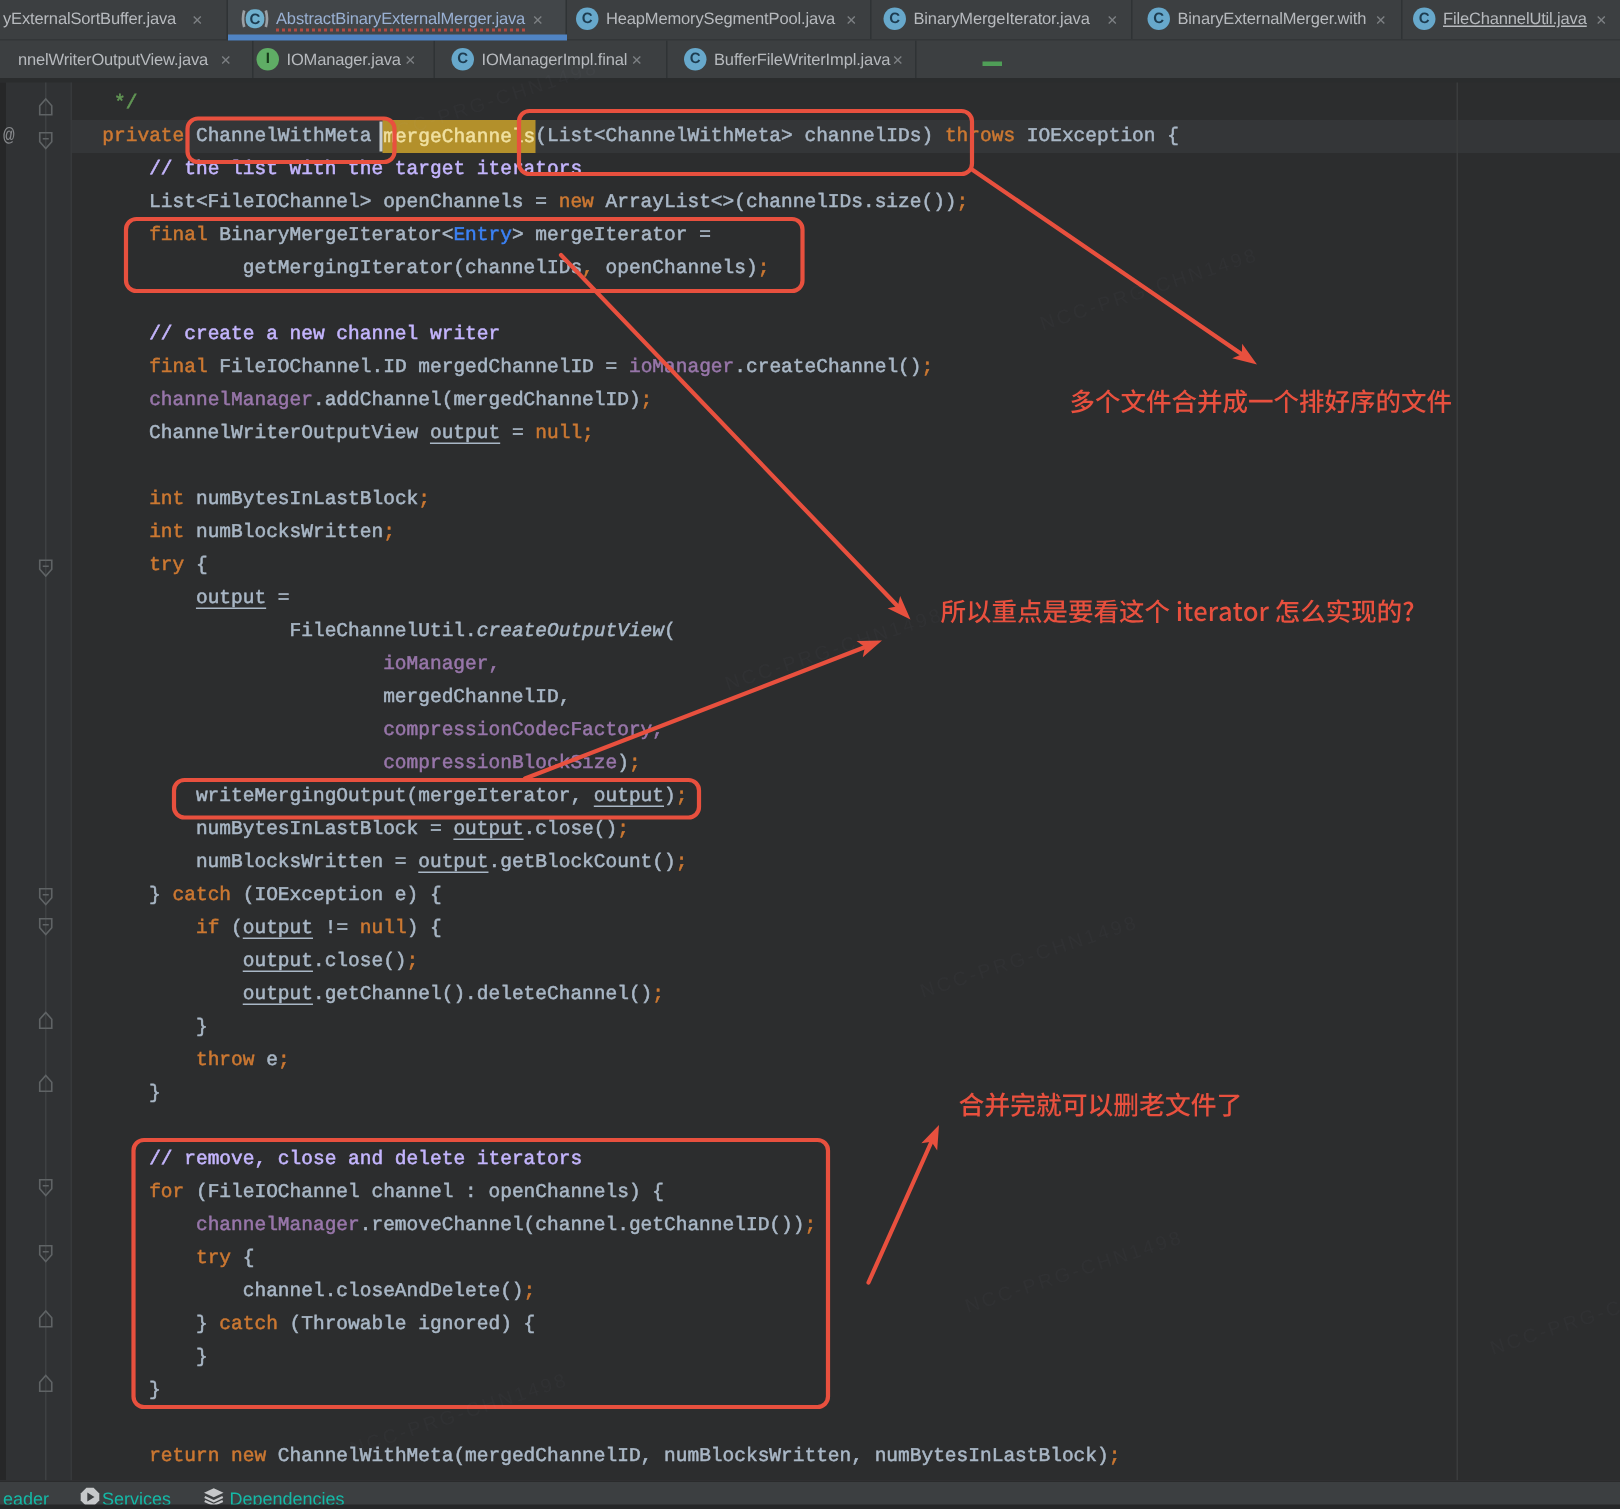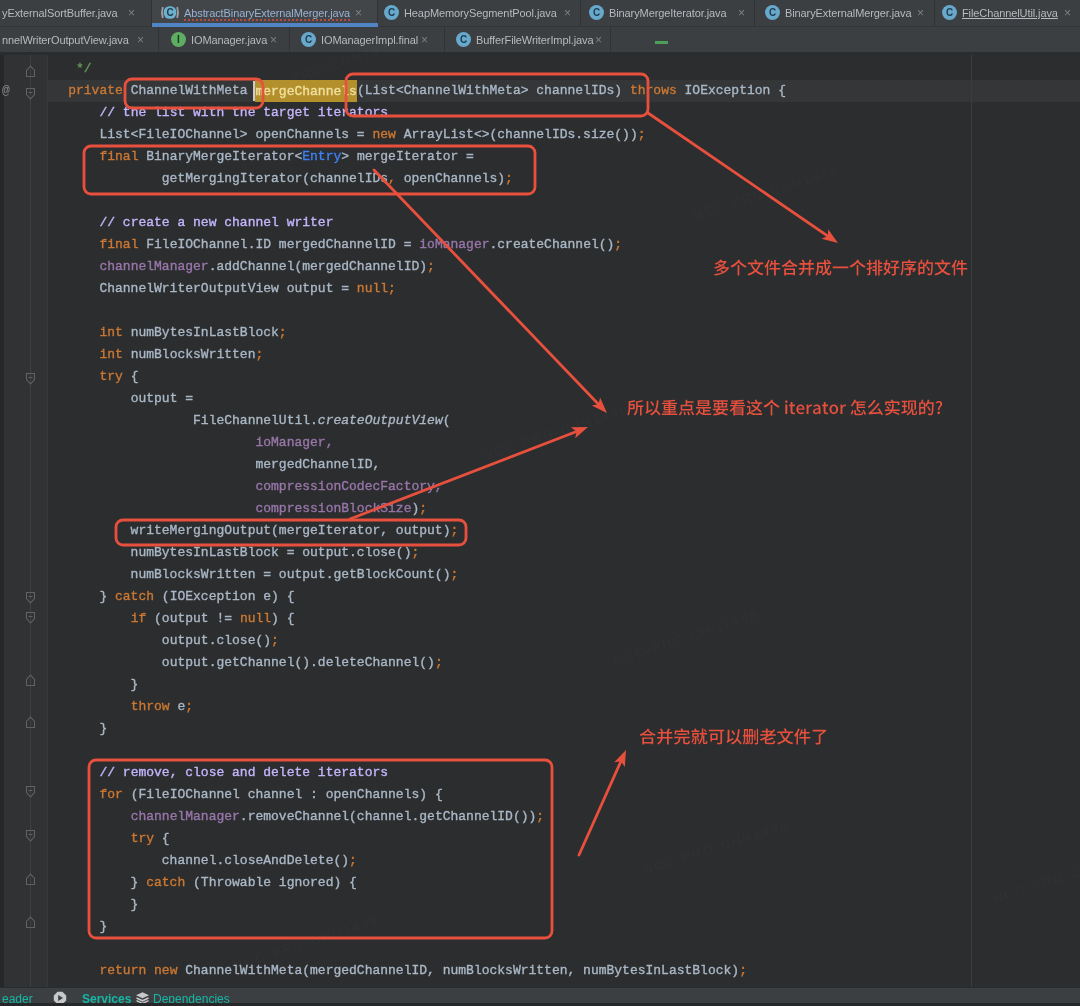--- a/index.html
+++ b/index.html
@@ -20,21 +20,21 @@
 #caretline{position:absolute;left:48px;top:25px;width:1032px;height:22px;background:#343638;}
 #marginline{position:absolute;left:971px;top:0;width:1px;height:932px;background:#3a3c3d;}
 #caret{position:absolute;left:253px;top:26px;width:2px;height:20px;background:#c8cdd1;}
 #at{position:absolute;left:2px;top:25px;width:20px;height:22px;color:#85878a;font:13px/22px "Liberation Mono",monospace;}
 pre#code{position:absolute;left:37px;top:3px;margin:0;font:13px/22px "Liberation Mono",monospace;color:#a9b7c6;-webkit-text-stroke:0.35px;}
 pre#code .k{color:#cc7832;}
 pre#code .c{color:#c4b5fd;}
 pre#code .f{color:#9876aa;}
 pre#code .g{color:#629755;}
 pre#code .e{color:#3b82f6;}
-pre#code .u{text-underline-offset:3px;}
+pre#code .u{text-decoration:underline;text-underline-offset:3px;}
 pre#code .it{font-style:italic;}
 pre#code .hl{background:#b3902b;color:#f0e0a0;padding:3.5px 0;}
 #overlay{position:absolute;left:0;top:0;width:1080px;height:1006px;pointer-events:none;}
 .wm{position:absolute;color:rgba(205,205,210,0.032);font-size:13px;letter-spacing:2px;white-space:nowrap;transform:rotate(-18deg);}
 #botbar{position:absolute;left:0;top:987px;width:1080px;height:19px;background:#3c3f41;border-top:1px solid #2a2b2c;box-sizing:border-box;}
 #botbar .t{position:absolute;top:3.5px;font-size:12px;color:#14b8a6;}
 #botstrip{position:absolute;left:0;top:1003px;width:1080px;height:3px;background:#262728;}
 #greendash{position:absolute;left:655px;top:41px;width:13px;height:3px;background:#4f9e57;}
 </style></head><body>
 <div id="root">
@@ -59,30 +59,30 @@
         <span class="lbl" style="left:26px;">HeapMemorySegmentPool.java</span>
         <span class="x" style="left:186px;">×</span>
       </div>
   <div class="tab" style="left:581px;top:0;width:174px;">
         <span class="ic" style="left:8px;">C</span>
         <span class="lbl" style="left:28px;">BinaryMergeIterator.java</span>
         <span class="x" style="left:157px;">×</span>
       </div>
   <div class="tab" style="left:755px;top:0;width:180px;">
         <span class="ic" style="left:10px;">C</span>
-        <span class="lbl" style="left:30px;">BinaryExternalMerger.java</span>
+        <span class="lbl" style="left:30px;">BinaryExternalMerger.with</span>
         <span class="x" style="left:162px;">×</span>
       </div>
   <div class="tab" style="left:935px;top:0;width:145px;border-right:none;">
         <span class="ic" style="left:7px;">C</span>
         <span class="lbl" style="left:27px;text-decoration:underline;">FileChannelUtil.java</span>
         <span class="x" style="left:129px;">×</span>
       </div>
 
-  <div class="tab" style="left:0;top:27px;width:159px;text-decoration:underline;">
+  <div class="tab" style="left:10px;top:27px;width:159px;text-decoration:underline;">
         <span class="lbl" style="left:2px;">nnelWriterOutputView.java</span>
         <span class="x" style="left:137px;">×</span>
       </div>
   <div class="tab" style="left:159px;top:27px;width:131px;">
         <span class="ic green" style="left:12px;">I</span>
         <span class="lbl" style="left:32px;">IOManager.java</span>
         <span class="x" style="left:111px;">×</span>
       </div>
   <div class="tab" style="left:290px;top:27px;width:155px;">
         <span class="ic" style="left:11px;">C</span>
@@ -204,21 +204,21 @@
 <div class="wm" style="left:990px;top:868px;">NCC-PRG-CHN1498</div>
 <div class="wm" style="left:480px;top:425px;">NCC-PRG-CHN1498</div>
 <div class="wm" style="left:230px;top:935px;">NCC-PRG-CHN1498</div>
 <div class="wm" style="left:250px;top:60px;">NCC-PRG-CHN1498</div>
 <div id="botbar">
   <span class="t" style="left:2px;">eader</span>
   <svg style="position:absolute;left:53px;top:3px;" width="14" height="14" viewBox="0 0 14 14">
         <path d="M4.6 0.8 L9.4 0.8 L13.2 4.6 L13.2 9.4 L9.4 13.2 L4.6 13.2 L0.8 9.4 L0.8 4.6 Z" fill="#c6c8ca"></path>
         <path d="M5.2 4 L10 7 L5.2 10 Z" fill="#3c3f41"></path>
       </svg>
-  <span class="t" style="left:82px;font-weight:bold;">Services</span>
+  <span class="t" style="left:68px;">Services</span>
   <svg style="position:absolute;left:135px;top:3px;" width="15" height="14" viewBox="0 0 15 14">
         <path d="M1 4.2 L7.5 1.2 L14 4.2 L7.5 7.2 Z" fill="#c6c8ca"></path>
         <path d="M1.5 7 L7.5 9.8 L13.5 7" stroke="#c6c8ca" stroke-width="1.5" fill="none"></path>
         <path d="M1.5 9.6 L7.5 12.4 L13.5 9.6" stroke="#c6c8ca" stroke-width="1.5" fill="none"></path>
       </svg>
   <span class="t" style="left:153px;">Dependencies</span>
 </div>
 <div id="botstrip"></div>
 
 </div>

